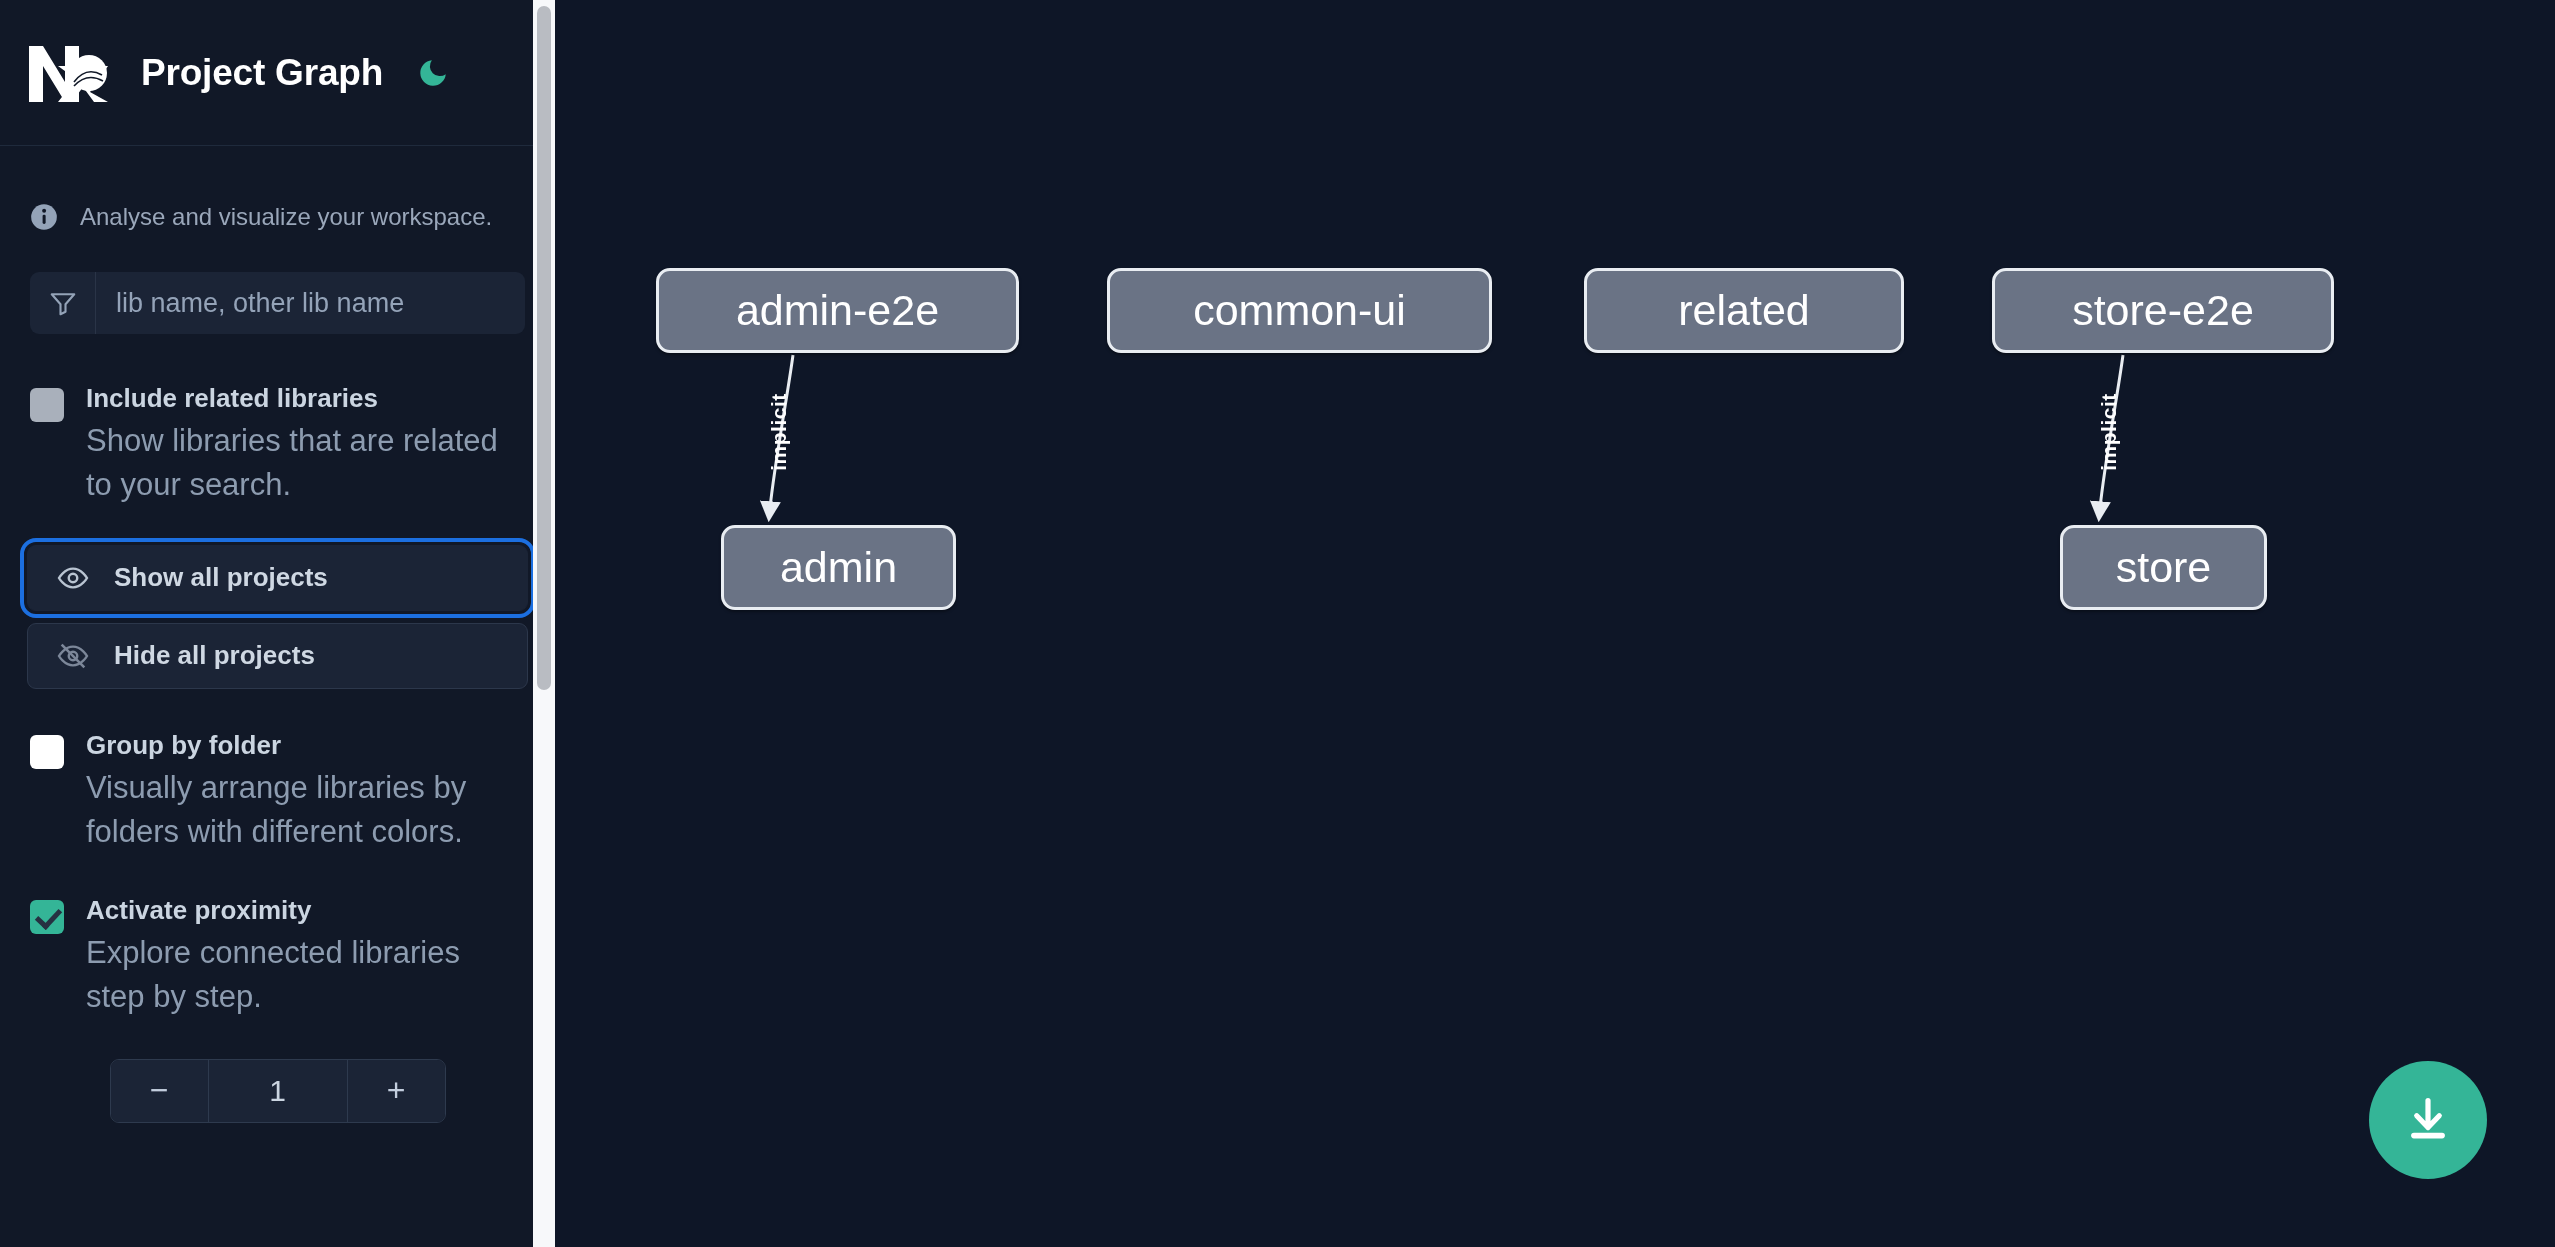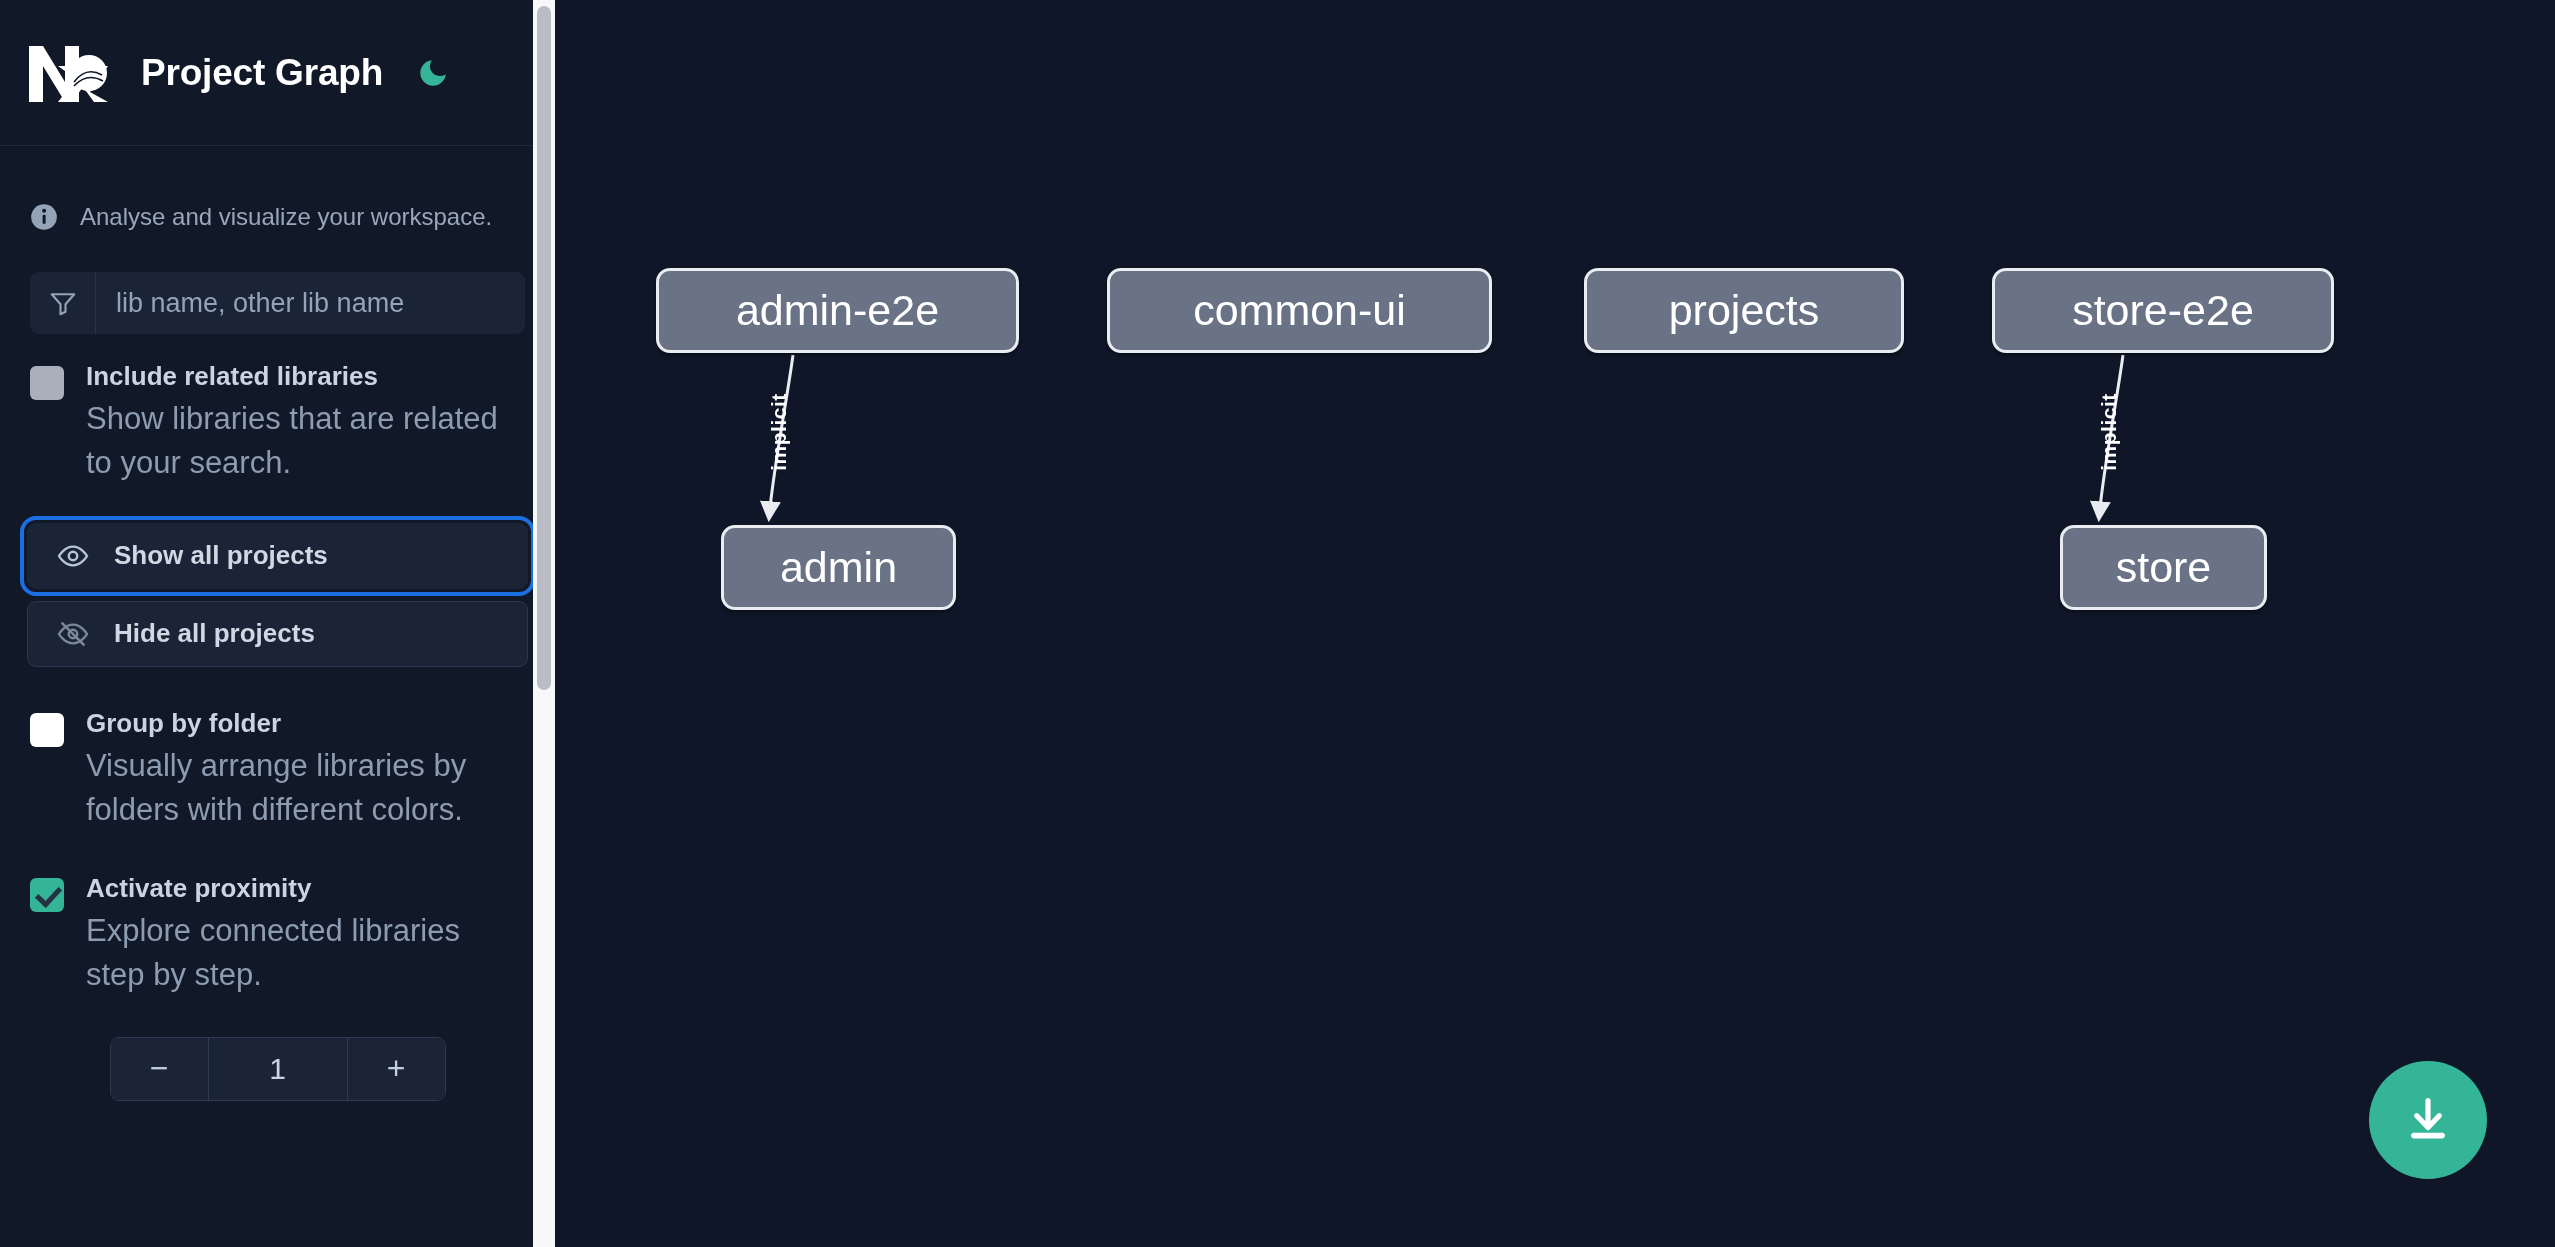--- a/index.html
+++ b/index.html
@@ -86,21 +86,21 @@
     font-size:27px;
     font-family:"Liberation Sans", sans-serif;
     padding-left:20px;
   }
   .filter-input::placeholder { color:#94a3b8; }
 
   
   .check-block {
     display:flex;
     padding:0 30px;
-    margin-top:28px;
+    margin-top:50px;
   }
   .cb {
     flex:0 0 34px;
     width:34px; height:34px;
     border-radius:6px;
     margin-top:4px;
     position:relative;
     cursor:pointer;
   }
   .cb-disabled { background:#a9b0bb; }
@@ -369,21 +369,21 @@
       </defs>
       <path d="M 238 355 C 232 400 218 470 214 518" stroke="#e9edf2" stroke-width="3" fill="none" marker-end="url(#arrow)"></path>
       <path d="M 1568 355 C 1562 400 1548 470 1544 518" stroke="#e9edf2" stroke-width="3" fill="none" marker-end="url(#arrow)"></path>
     </svg>
 
     <div class="edge-label" style="left:185px; top:420px;">implicit</div>
     <div class="edge-label" style="left:1515px; top:420px;">implicit</div>
 
     <div class="node" style="left:101px; top:268px; width:363px; height:85px;">admin-e2e</div>
     <div class="node" style="left:552px; top:268px; width:385px; height:85px;">common-ui</div>
-    <div class="node" style="left:1029px; top:268px; width:320px; height:85px;">projects</div>
+    <div class="node" style="left:1029px; top:268px; width:320px; height:85px;">related</div>
     <div class="node" style="left:1437px; top:268px; width:342px; height:85px;">store-e2e</div>
     <div class="node" style="left:1505px; top:525px; width:207px; height:85px;">store</div>
     <div class="node" style="left:166px; top:525px; width:235px; height:85px;">admin</div>
 
     <button class="fab">
       <svg viewBox="0 0 24 24" width="52" height="52">
         <path d="M12 3 L12 14 M12 15.5 L6.8 10 M12 15.5 L17.2 10" stroke="#ffffff" stroke-width="2.4" fill="none" stroke-linecap="round" stroke-linejoin="round"></path>
         <line x1="5.5" y1="19.2" x2="18.5" y2="19.2" stroke="#ffffff" stroke-width="2.6" stroke-linecap="round"></line>
       </svg>
     </button>

